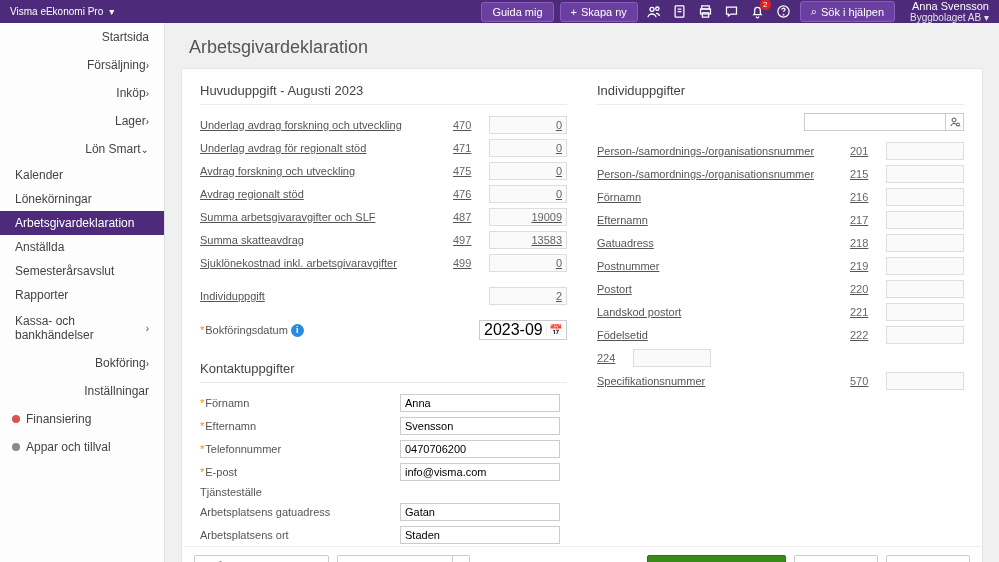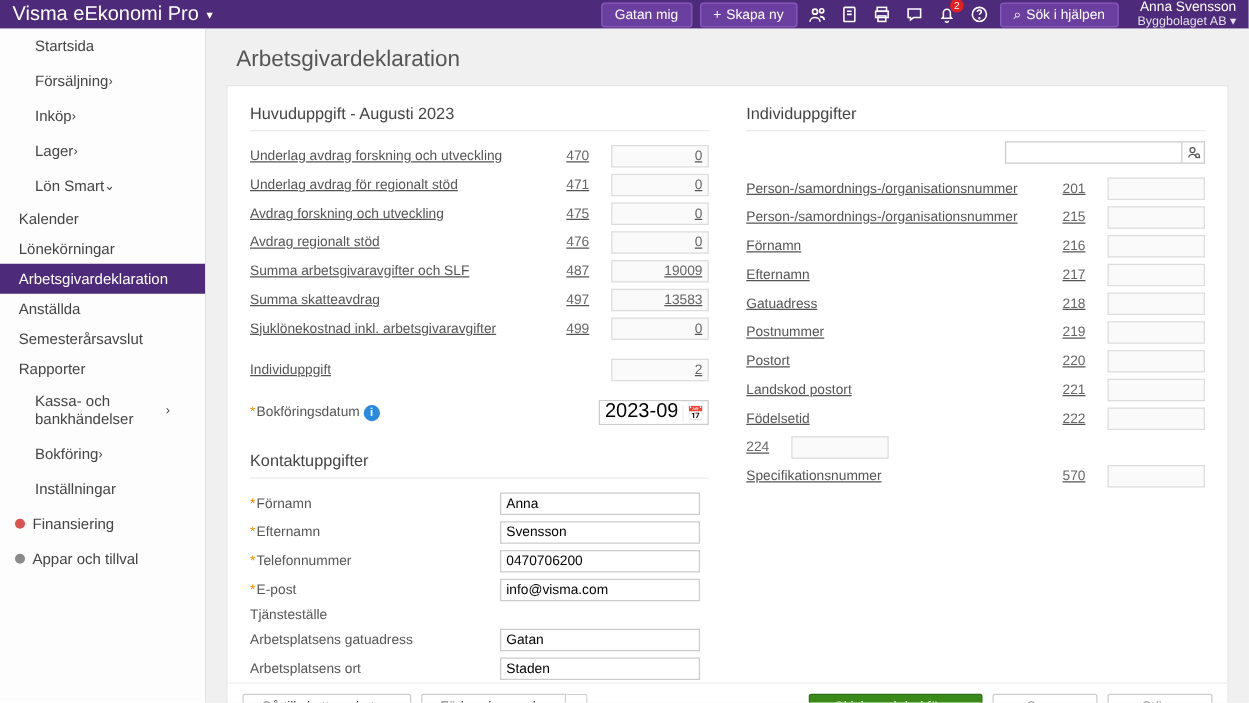--- a/index.html
+++ b/index.html
@@ -1,29 +1,29 @@
 <!DOCTYPE html>
 <html><head>
 <meta charset="utf-8">
 <style>
 * { box-sizing: border-box; margin: 0; padding: 0; }
 body { font-family: -apple-system, "Segoe UI", Arial, sans-serif; font-size: 12px; color: #333; background: #f0f0f0; width: 999px; height: 562px; overflow: hidden; display: flex; flex-direction: column; }
 .topbar { background: #4d2a7a; height: 28px; display: flex; align-items: center; padding: 0 10px; color: #fff; }
-.app-title { font-size: 16px; margin-right: 6px; }
+.app-title { font-size: 10px; margin-right: 6px; }
 .chev { font-size: 10px; }
 .topbar-spacer { flex: 1; }
 .top-btn { background: #6b3fa0; border: 1px solid #8a5cc0; border-radius: 3px; padding: 3px 10px; color: #fff; font-size: 11px; margin: 0 3px; display: inline-flex; align-items: center; gap: 4px; cursor: pointer; }
 .top-icon { width: 22px; height: 22px; display: inline-flex; align-items: center; justify-content: center; color: #fff; font-size: 14px; margin: 0 2px; cursor: pointer; position: relative; }
 .badge { position: absolute; top: -2px; right: -2px; background: #e02020; color: #fff; border-radius: 50%; font-size: 8px; width: 11px; height: 11px; display: flex; align-items: center; justify-content: center; }
 .search-top { background: #6b3fa0; border: 1px solid #8a5cc0; border-radius: 3px; padding: 3px 10px; color: #fff; font-size: 11px; margin: 0 3px; display: inline-flex; align-items: center; gap: 4px; }
 .user-block { text-align: right; margin-left: 12px; font-size: 11px; line-height: 1.1; }
 .user-block .sub { font-size: 10px; opacity: .85; }
 .main { flex: 1; display: flex; background: #f5f5f5; }
 .sidebar { width: 165px; background: #fdfdfd; border-right: 1px solid #e0e0e0; display: flex; flex-direction: column; font-size: 12px; }
-.side-item { padding: 7px 28px; display: flex; align-items: center; justify-content: flex-start; cursor: pointer; color: #444; }
+.side-item { padding: 7px 15px; display: flex; align-items: center; justify-content: flex-end; cursor: pointer; color: #444; }
 .side-sub { padding: 5px 12px 5px 15px; cursor: pointer; color: #444; }
 .side-sub.active { background: #4d2a7a; color: #fff; }
 .side-status { padding: 7px 12px; display: flex; align-items: center; gap: 6px; color: #444; cursor: pointer; }
 .status-dot { width: 8px; height: 8px; border-radius: 50%; }
 .side-flex { flex: 1; }
 .content { flex: 1; display: flex; flex-direction: column; background: #f0f0f0; }
 .page-h1 { font-size: 18px; font-weight: 400; color: #555; padding: 14px 24px 10px; }
 .panel { background: #fff; margin: 0 16px; flex: 1; overflow-y: auto; padding: 14px 18px 0; display: flex; gap: 30px; border: 1px solid #e5e5e5; border-bottom: none; }
 .col { flex: 1; min-width: 0; }
 .section-h { font-size: 13px; font-weight: 400; color: #444; padding-bottom: 6px; border-bottom: 1px solid #eaeaea; margin-bottom: 8px; }
@@ -58,21 +58,21 @@
 svg { display: block; }
 </style>
 </head>
 <body>
 
 <div class="topbar">
   <span class="app-title">Visma eEkonomi Pro</span>
   <span class="chev">▾</span>
   <div class="topbar-spacer"></div>
   <button class="top-btn">
-      <span>Gatan mig</span>
+      <span>Guida mig</span>
     </button>
   <button class="top-btn">
       <span>+</span>
       <span>Skapa ny</span>
     </button>
   <span class="top-icon">
       <svg width="16" height="16" viewBox="0 0 24 24" fill="none" stroke="currentColor" stroke-width="2">
         <circle cx="9" cy="8" r="3"></circle>
         <path d="M3 20c0-3 3-5 6-5s6 2 6 5"></path>
         <circle cx="17" cy="7" r="2.5"></circle>

